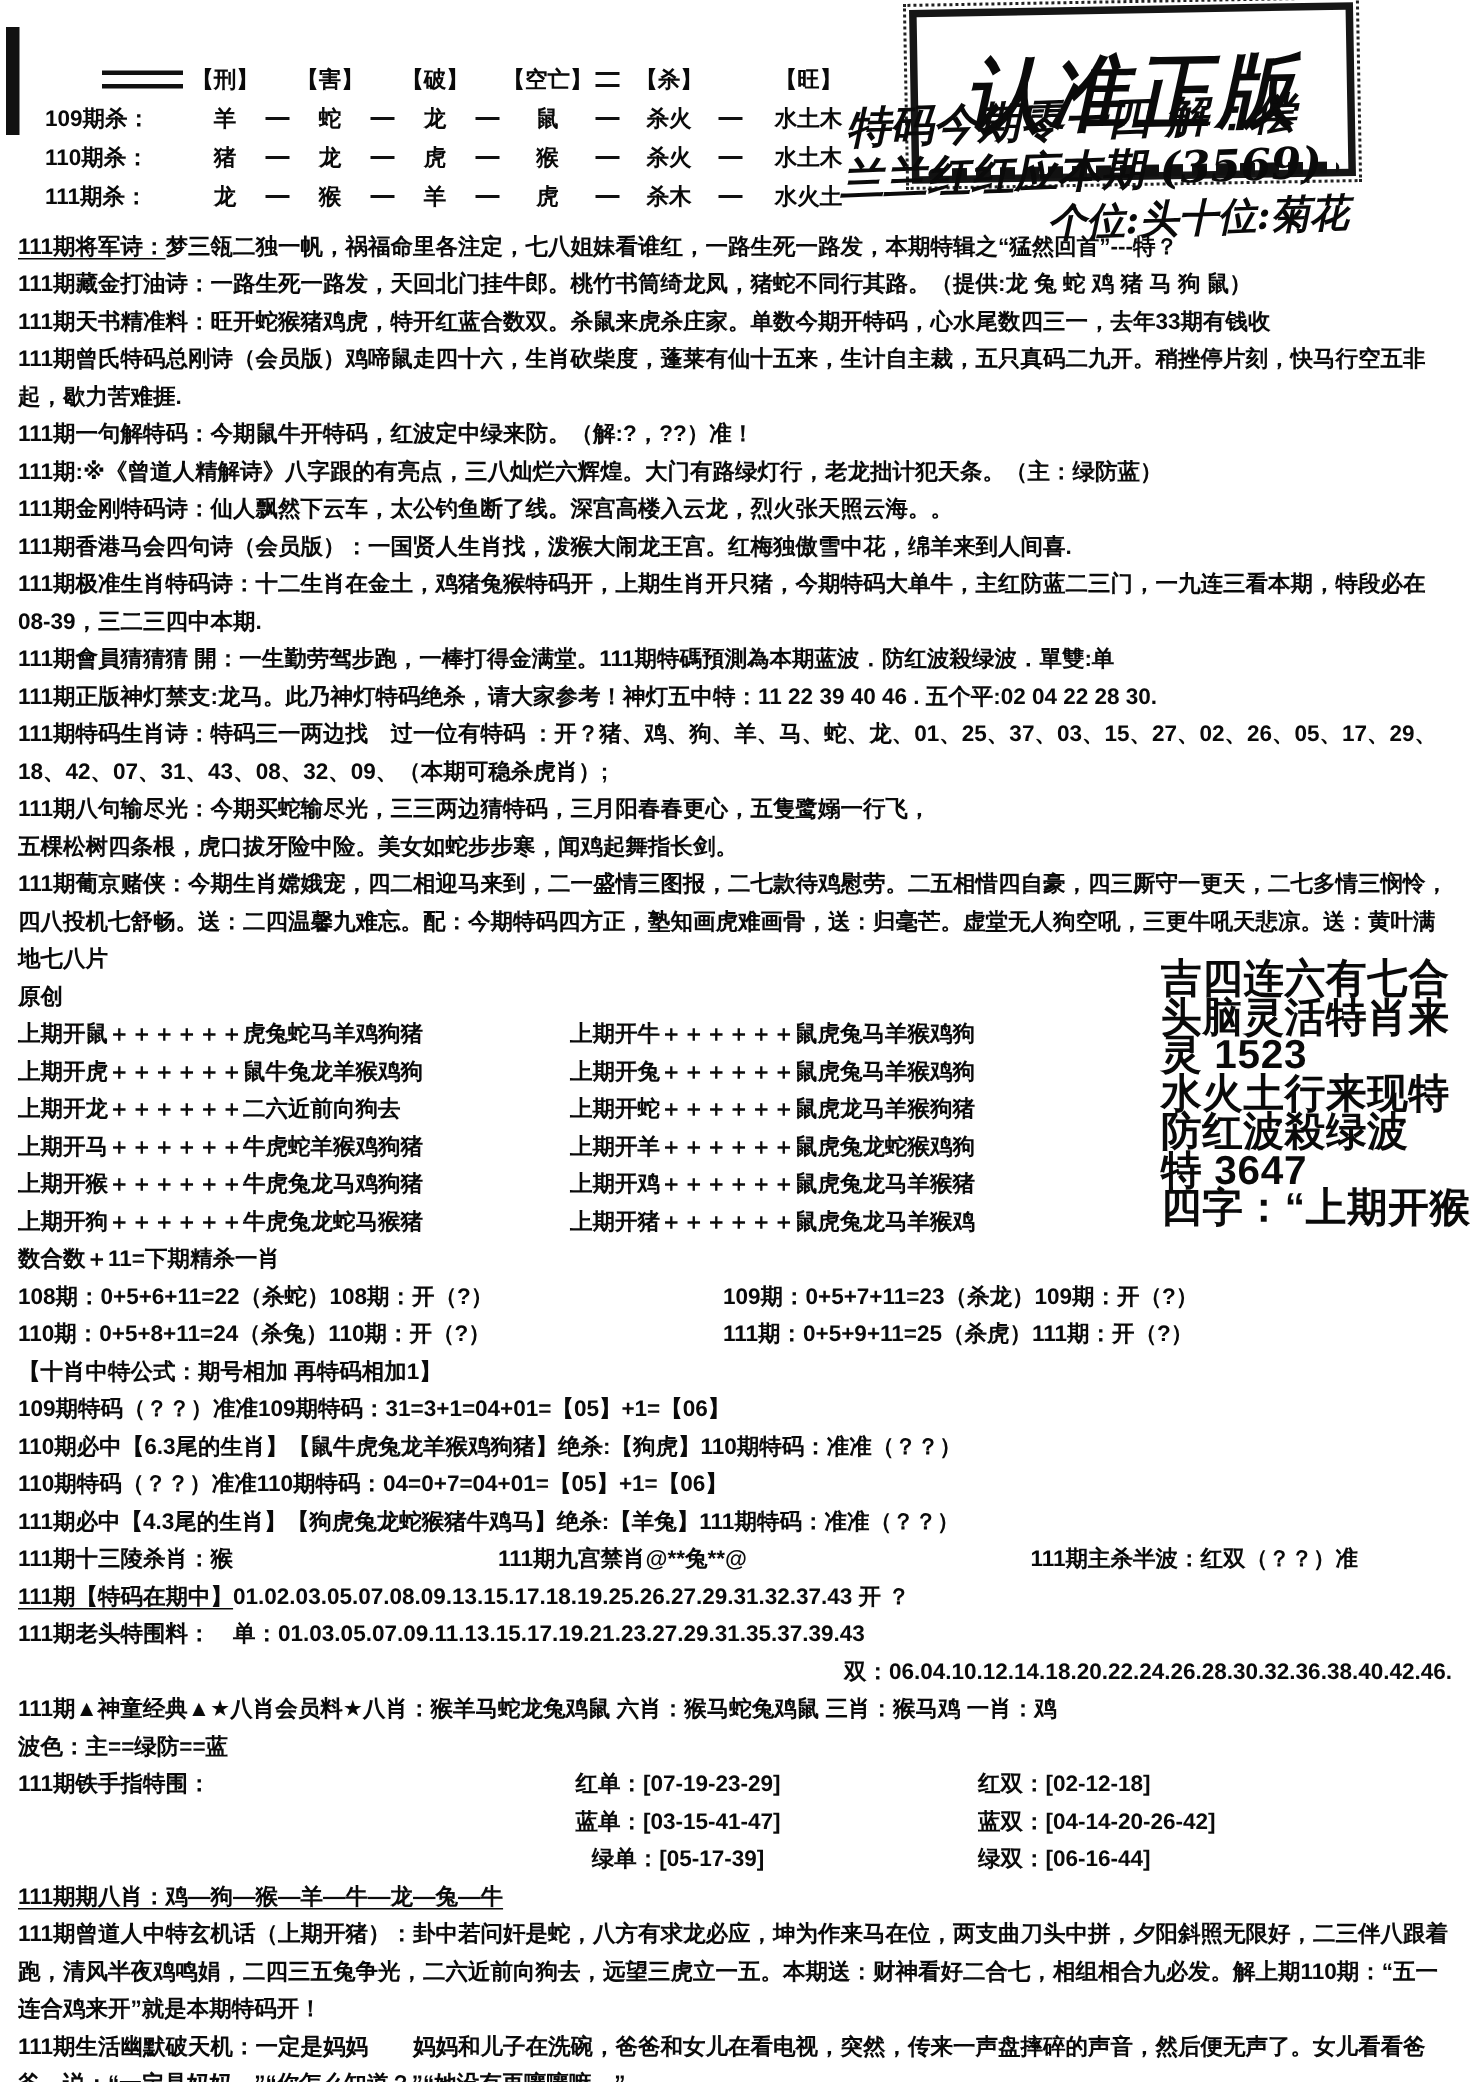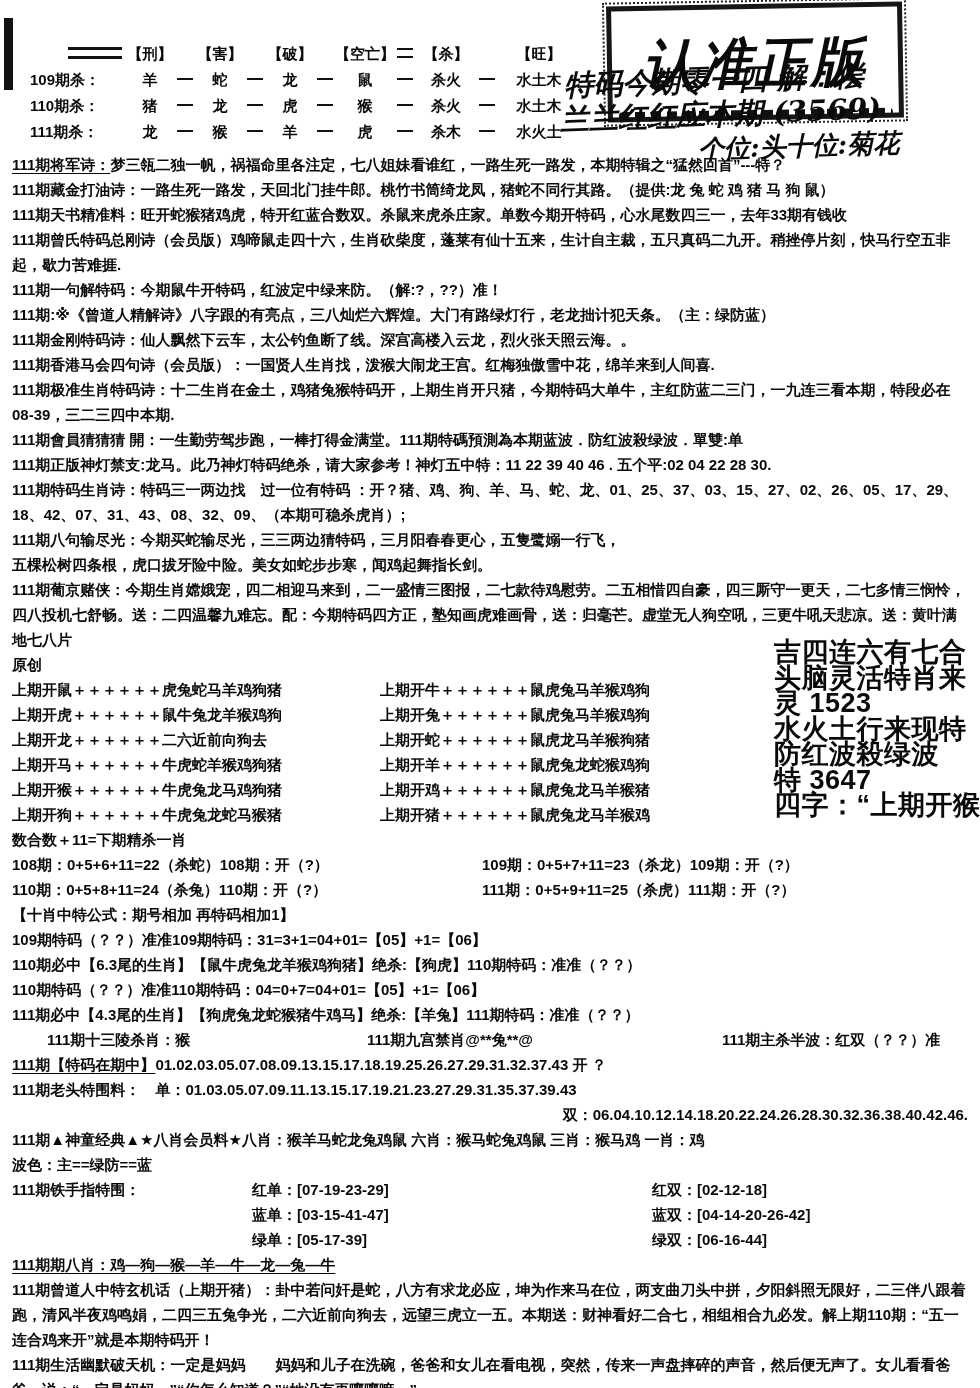--- a/index.html
+++ b/index.html
@@ -54,28 +54,28 @@
   .open-row{display:flex;white-space:nowrap;}
   .open-row .lcol{flex:0 0 368px;}
   .open-row .rcol{flex:1 1 auto;}
   .side{
     flex:1 1 auto;font-size:27px;line-height:25.5px;font-weight:800;
     margin-top:-12px;white-space:nowrap;letter-spacing:0.5px;
   }
   
   .two-col{display:flex;white-space:nowrap;}
   .two-col .half-a{flex:0 0 470px;}
-  .trio{display:flex;white-space:nowrap;margin-left:35px;}
+  .trio{display:flex;white-space:nowrap;}
   .trio .t-a{flex:0 0 320px;}
   .trio .t-b{flex:0 0 355px;}
   .oldhead-even{padding-left:262px;text-align:right;}
   
   .iron-row{display:flex;white-space:nowrap;}
   .iron-label{flex:0 0 240px;}
-  .iron-left{flex:0 0 400px;}
+  .iron-left{flex:0 0 400px;text-align:center;}
   
 </style>
 </head>
 <body>
 
 <div class="page">
 
   <div class="top">
     <div class="edge-artifact"></div>
 

